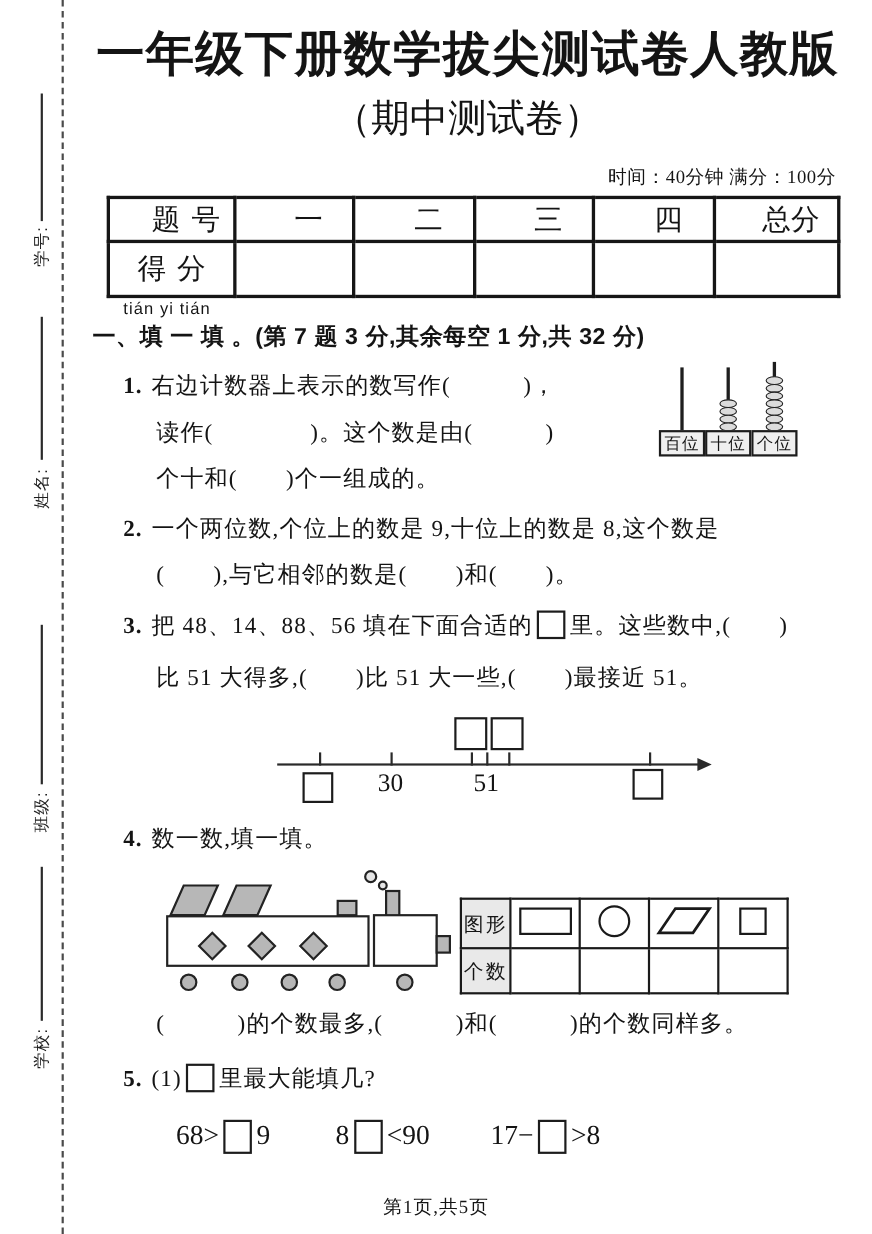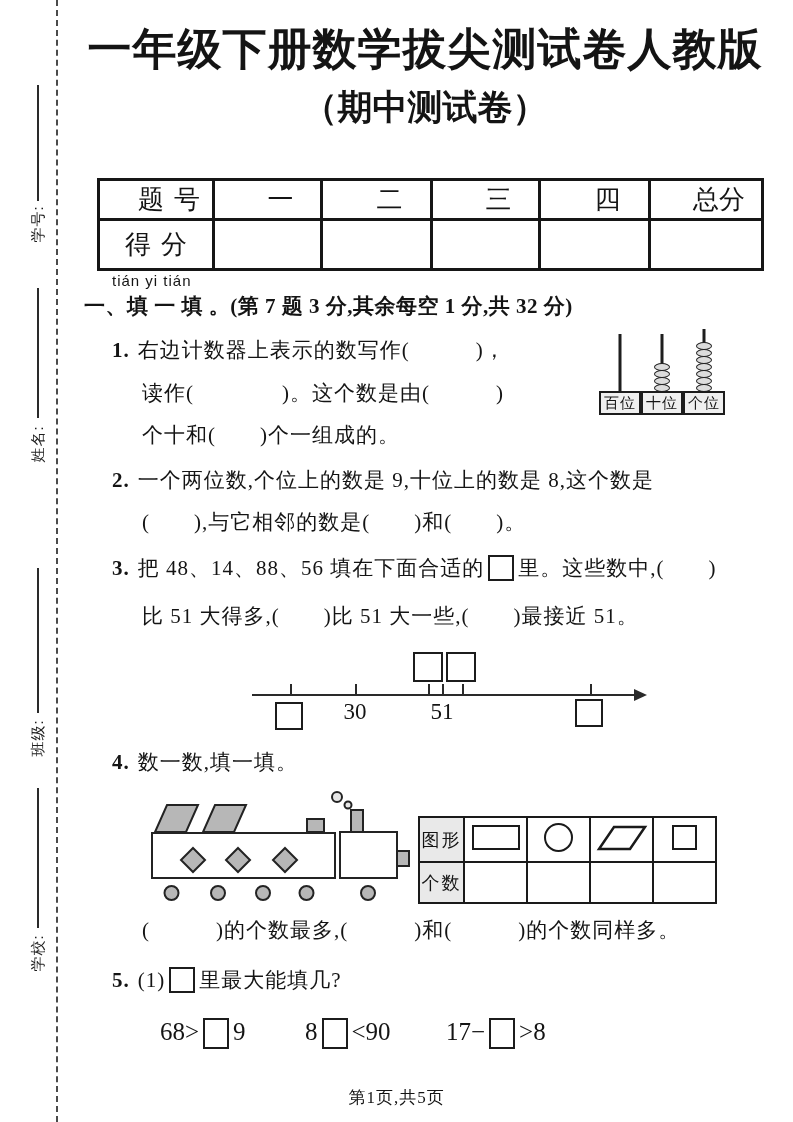--- a/index.html
+++ b/index.html
@@ -14,32 +14,32 @@
   .m-line { position:absolute; left:37px; width:2px; background:#2a2a2a; }
   .m-label {
     position:absolute; left:6px; width:64px; height:18px; text-align:center;
     transform:rotate(-90deg); font-size:15px; font-family:"Liberation Sans", sans-serif;
     color:#1d1d1d; letter-spacing:1px; white-space:nowrap;
   }
   
   .title { position:absolute; left:57px; top:20px; width:736px; text-align:center;
            font-size:44px; font-weight:600; letter-spacing:1px; }
   .subtitle { position:absolute; left:57px; top:84px; width:736px; text-align:center;
-           font-size:35px; font-weight:700; }
+           font-size:35px; font-weight:400; }
   .meta { position:absolute; right:33px; top:149px; font-size:17px; letter-spacing:0.5px; }
   
   .score-table { position:absolute; left:97px; top:178px; border-collapse:collapse; table-layout:fixed; }
   .score-table td { border:3px solid #161616; text-align:center; font-size:26px; padding:0; }
   .score-table tr.r1 td { height:40px;padding-left:26px; }
   .score-table tr.r2 td { height:50px; }
   .score-table .sp { letter-spacing:10px; text-indent:10px; }
   
   .pinyin { position:absolute; left:112px; top:272px; font-size:15px; font-family:"Liberation Sans", sans-serif; letter-spacing:1px; }
   .sec-heading { position:absolute; left:84px; top:292px; font-size:21px; font-weight:bold;
-                 font-family:Liberation Serif, serif; letter-spacing:0.5px; white-space:nowrap; }
+                 font-family:Liberation Sans, sans-serif; letter-spacing:0.5px; white-space:nowrap; }
   
   .qline { position:absolute; font-size:21px; letter-spacing:1px; white-space:nowrap; }
   .qnum { font-weight:bold; margin-right:8px; }
   .ibox { display:inline-block; width:26px; height:26px; border:2px solid #1c1c1c; vertical-align:-6px; margin:0 4px; background:#fff; }
   
   .counter { position:absolute; left:599px; top:329px; width:126px; height:86px; }
   .ccol { position:absolute; top:0; width:42px; height:86px; }
   .ccol.c1 { left:0; } .ccol.c2 { left:42px; } .ccol.c3 { left:84px; }
   .rod { position:absolute; left:50%; transform:translateX(-50%); top:5px; bottom:23px; width:3px; background:#1e1e1e; }
   .ccol.c3 .rod { top:0; }
@@ -82,20 +82,21 @@
   <div class="m-label" style="top:215px;">学号:</div>
   <div class="m-line" style="top:288px;height:130px;"></div>
   <div class="m-label" style="top:435px;">姓名:</div>
   <div class="m-line" style="top:568px;height:145px;"></div>
   <div class="m-label" style="top:729px;">班级:</div>
   <div class="m-line" style="top:788px;height:140px;"></div>
   <div class="m-label" style="top:944px;">学校:</div>
 
   <div class="title">一年级下册数学拔尖测试卷人教版</div>
   <div class="subtitle">（期中测试卷）</div>
+  <div class="meta">时间：40分钟  满分：100分</div>
 
   <table class="score-table">
     <colgroup>
         <col style="width:115px">
         <col style="width:108px">
         <col style="width:110px">
         <col style="width:108px">
         <col style="width:110px">
         <col style="width:113px">
       </colgroup>

